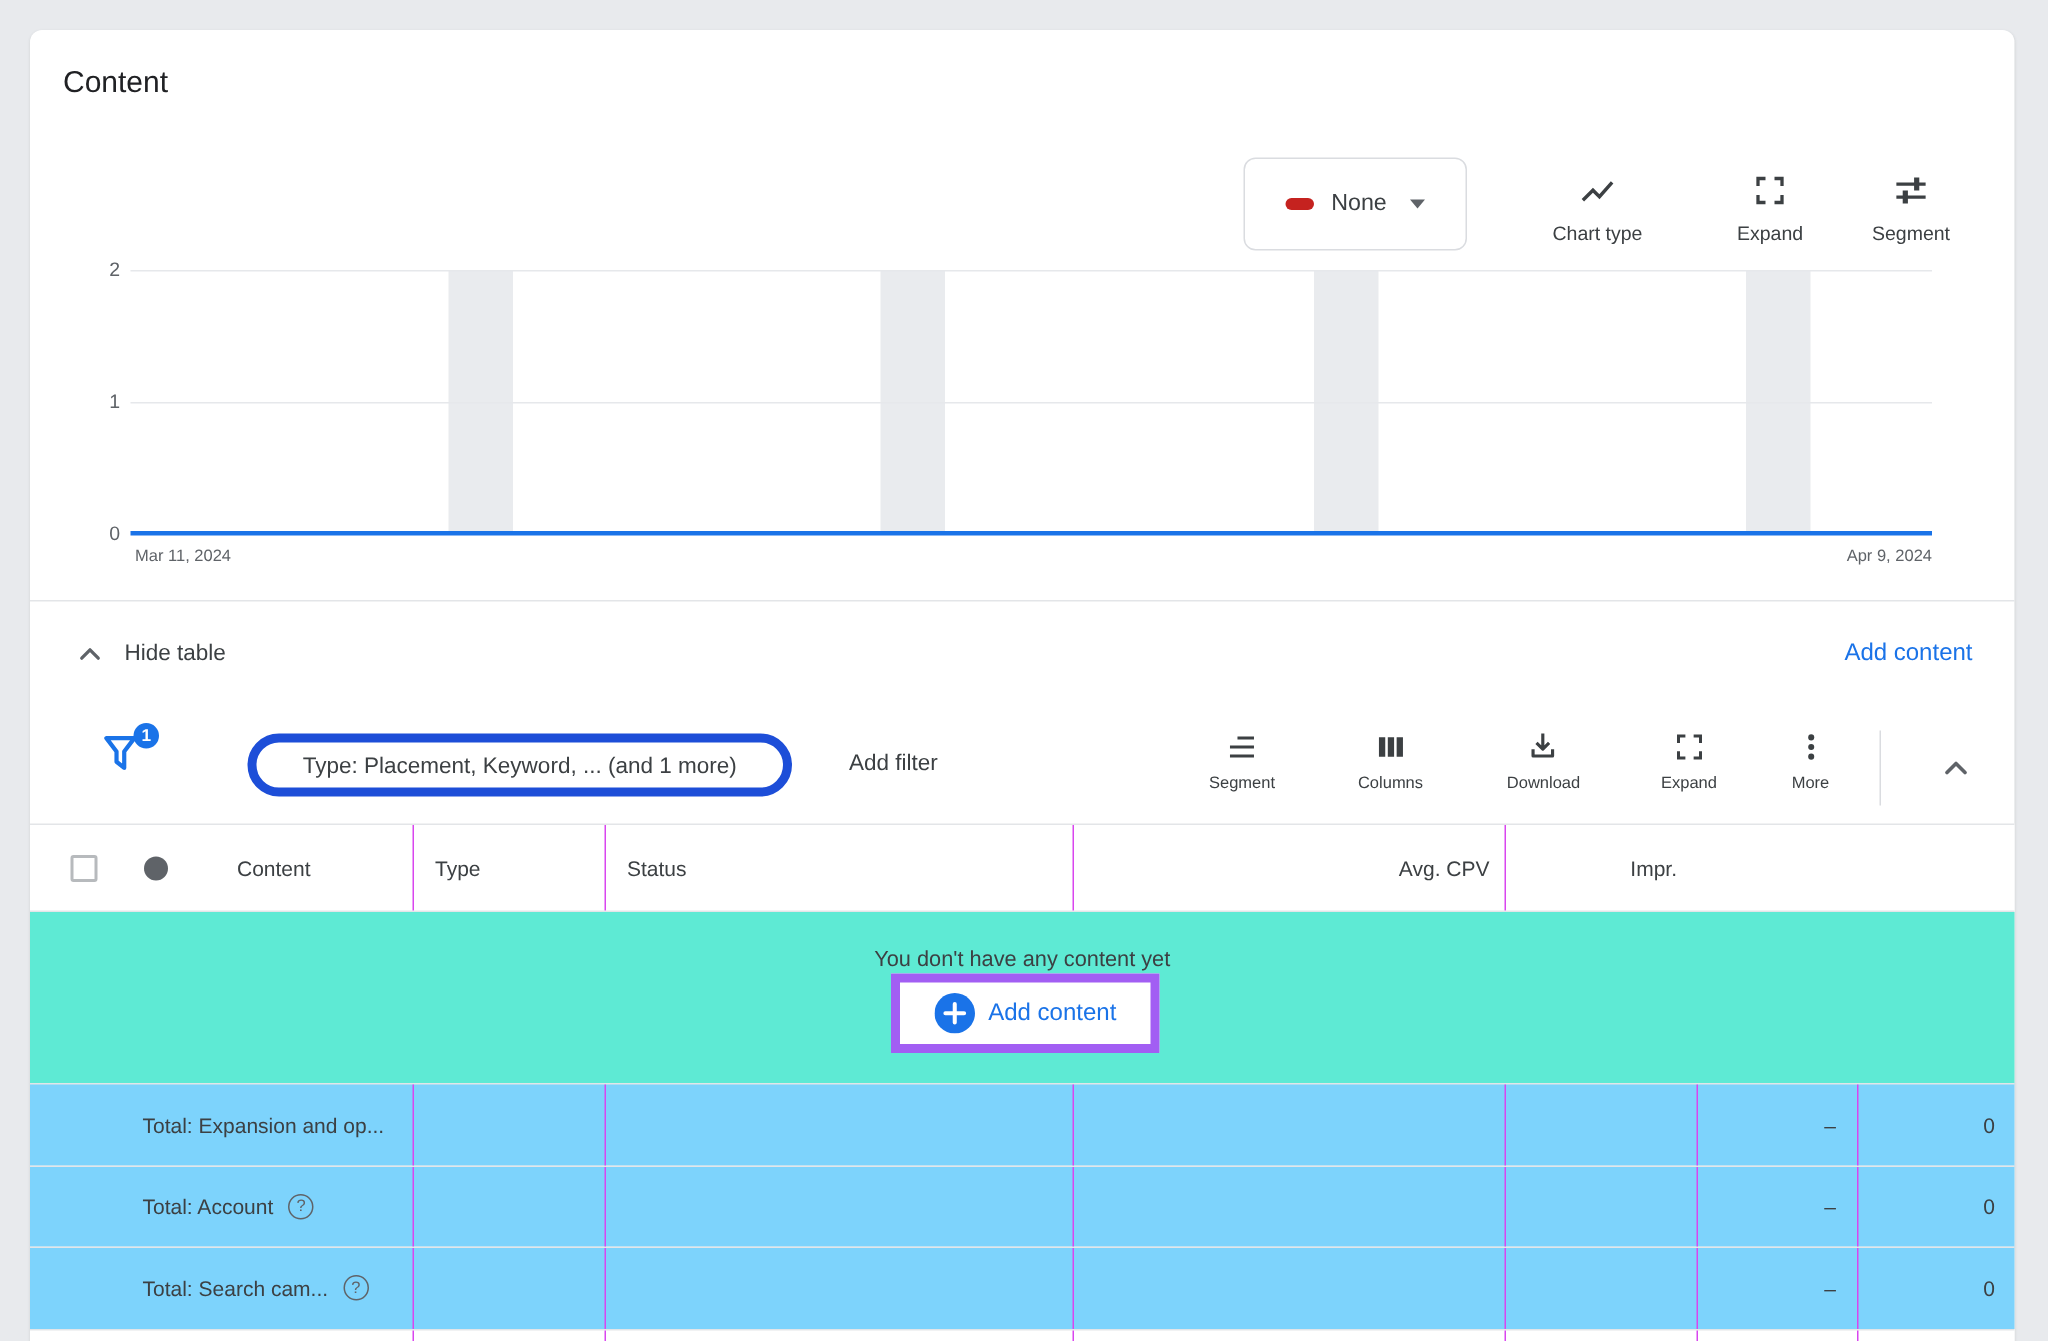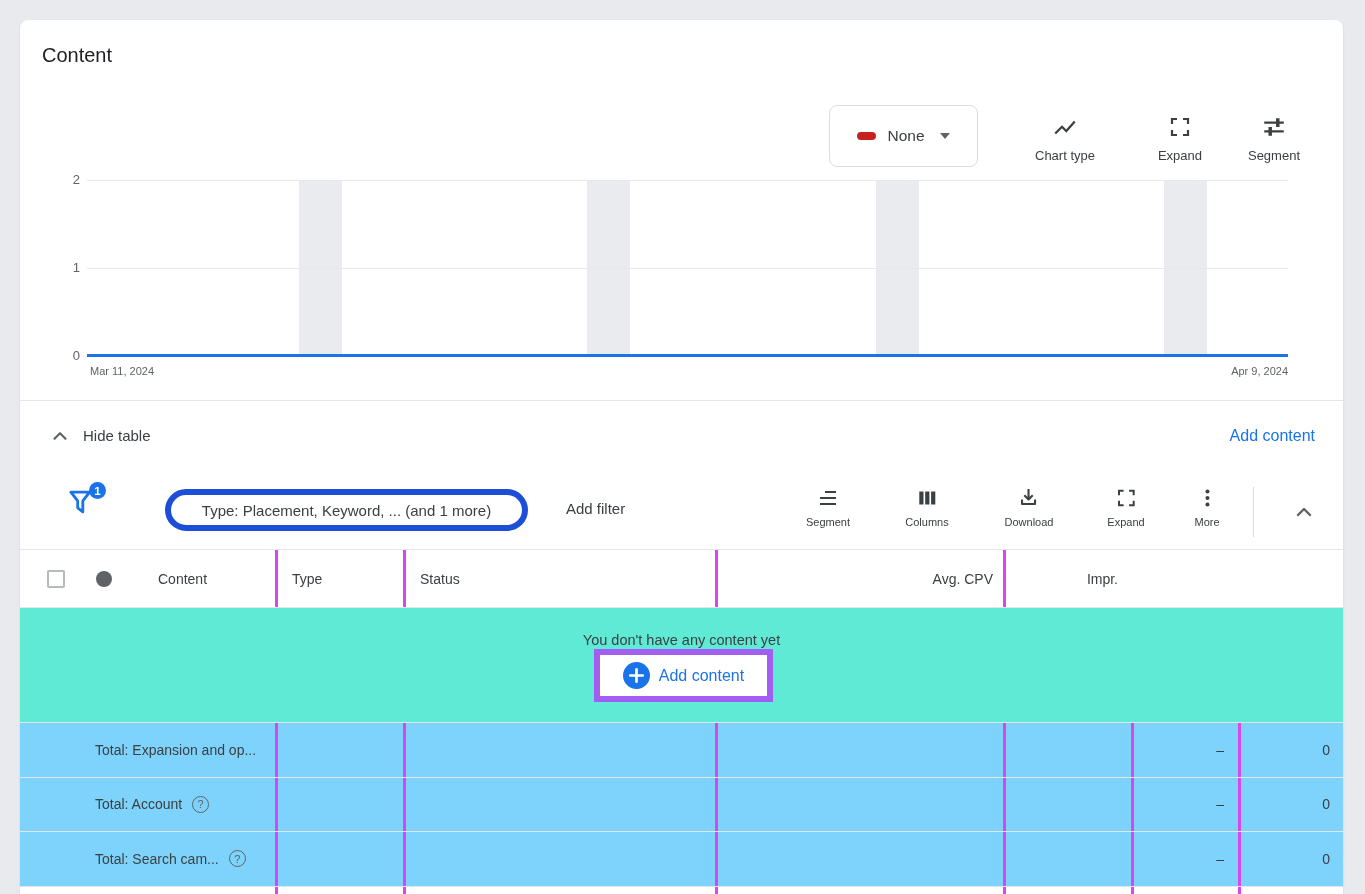--- a/index.html
+++ b/index.html
@@ -50,21 +50,21 @@
   .add-filter { position:absolute; left:546px; top:30px; font-size:15px; color:#3c4043; cursor:pointer; }
   .tool-item { position:absolute; top:16px; transform:translateX(-50%); text-align:center; cursor:pointer; }
   .tool-item .glyph { height:24px; display:flex; align-items:center; justify-content:center; }
   .tool-item .lbl { font-size:11px; color:#3c4043; margin-top:6px; white-space:nowrap; }
   .tool-divider { position:absolute; left:1233px; top:17px; width:1px; height:50px; background:#dadce0; }
   .collapse-btn { position:absolute; left:1268px; top:26px; width:32px; height:32px; display:flex;
                   align-items:center; justify-content:center; cursor:pointer; }
 
   
   .grid-row { display:grid; grid-template-columns:255px 128px 312px 288px 128px 107px auto; }
-  .grid-row > div { border-left:3px solid #d946ef; }
+  .grid-row > div { border-left:1px solid #d946ef; }
   .grid-row > div:first-child { border-left:none; }
 
   .thead { position:absolute; left:0; top:529px; width:100%; height:59px; border-top:1px solid #e3e5e8;
            border-bottom:1px solid #e3e5e8; background:#fff; font-size:14px; font-weight:500; color:#3c4043; }
   .thead > div { display:flex; align-items:center; padding-left:14px; }
   .th-lead { padding-left:0 !important; }
   .checkbox { width:18px; height:18px; border:2px solid #b7babd; border-radius:2px; margin-left:27px; background:#fff; cursor:pointer; }
   .status-dot { width:16px; height:16px; border-radius:50%; background:#5f6368; margin-left:31px; }
   .th-content-label { margin-left:46px; }
   .num-cell { justify-content:flex-end; padding-left:0 !important; }

